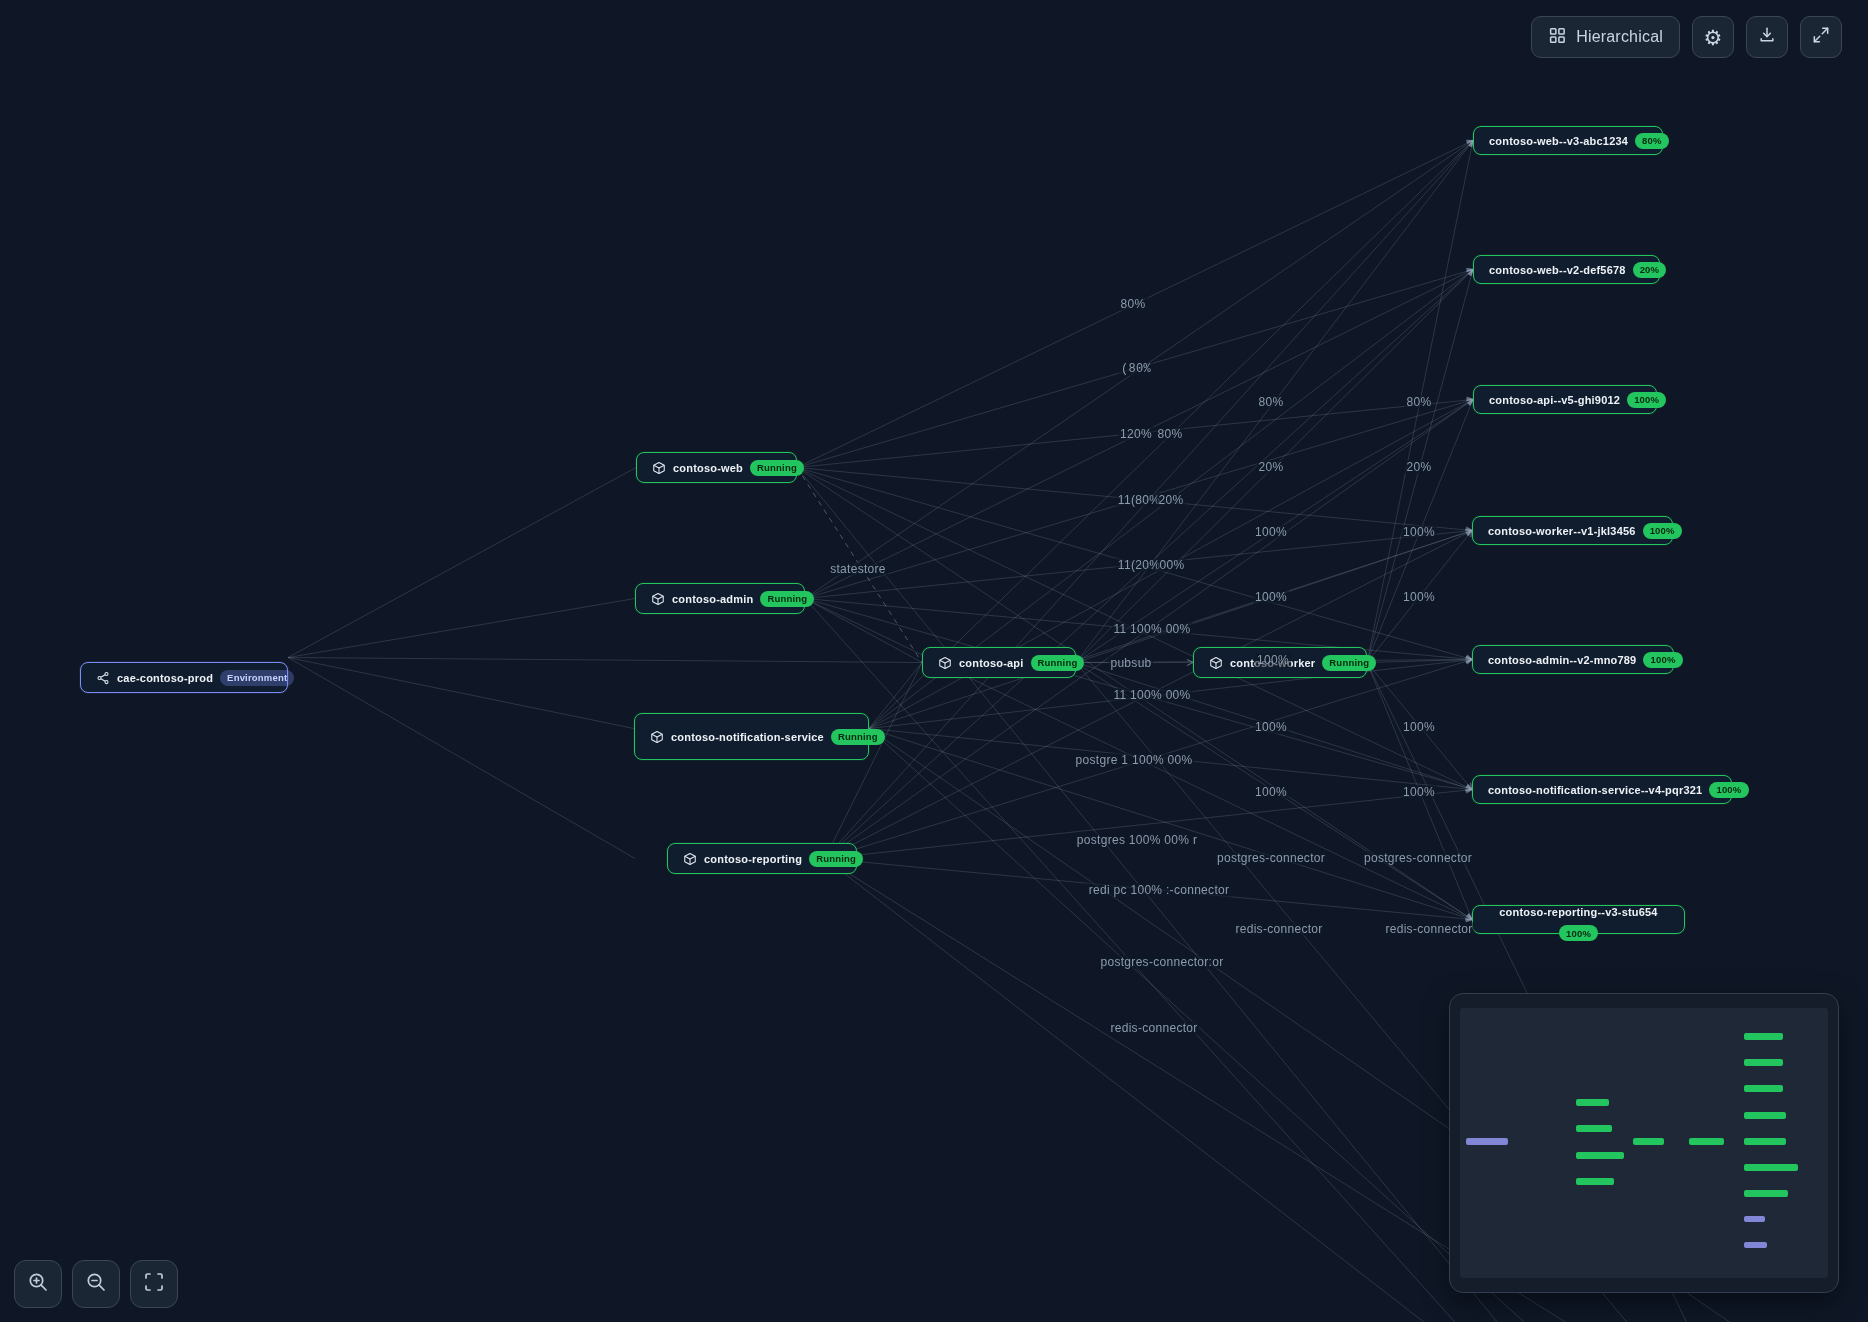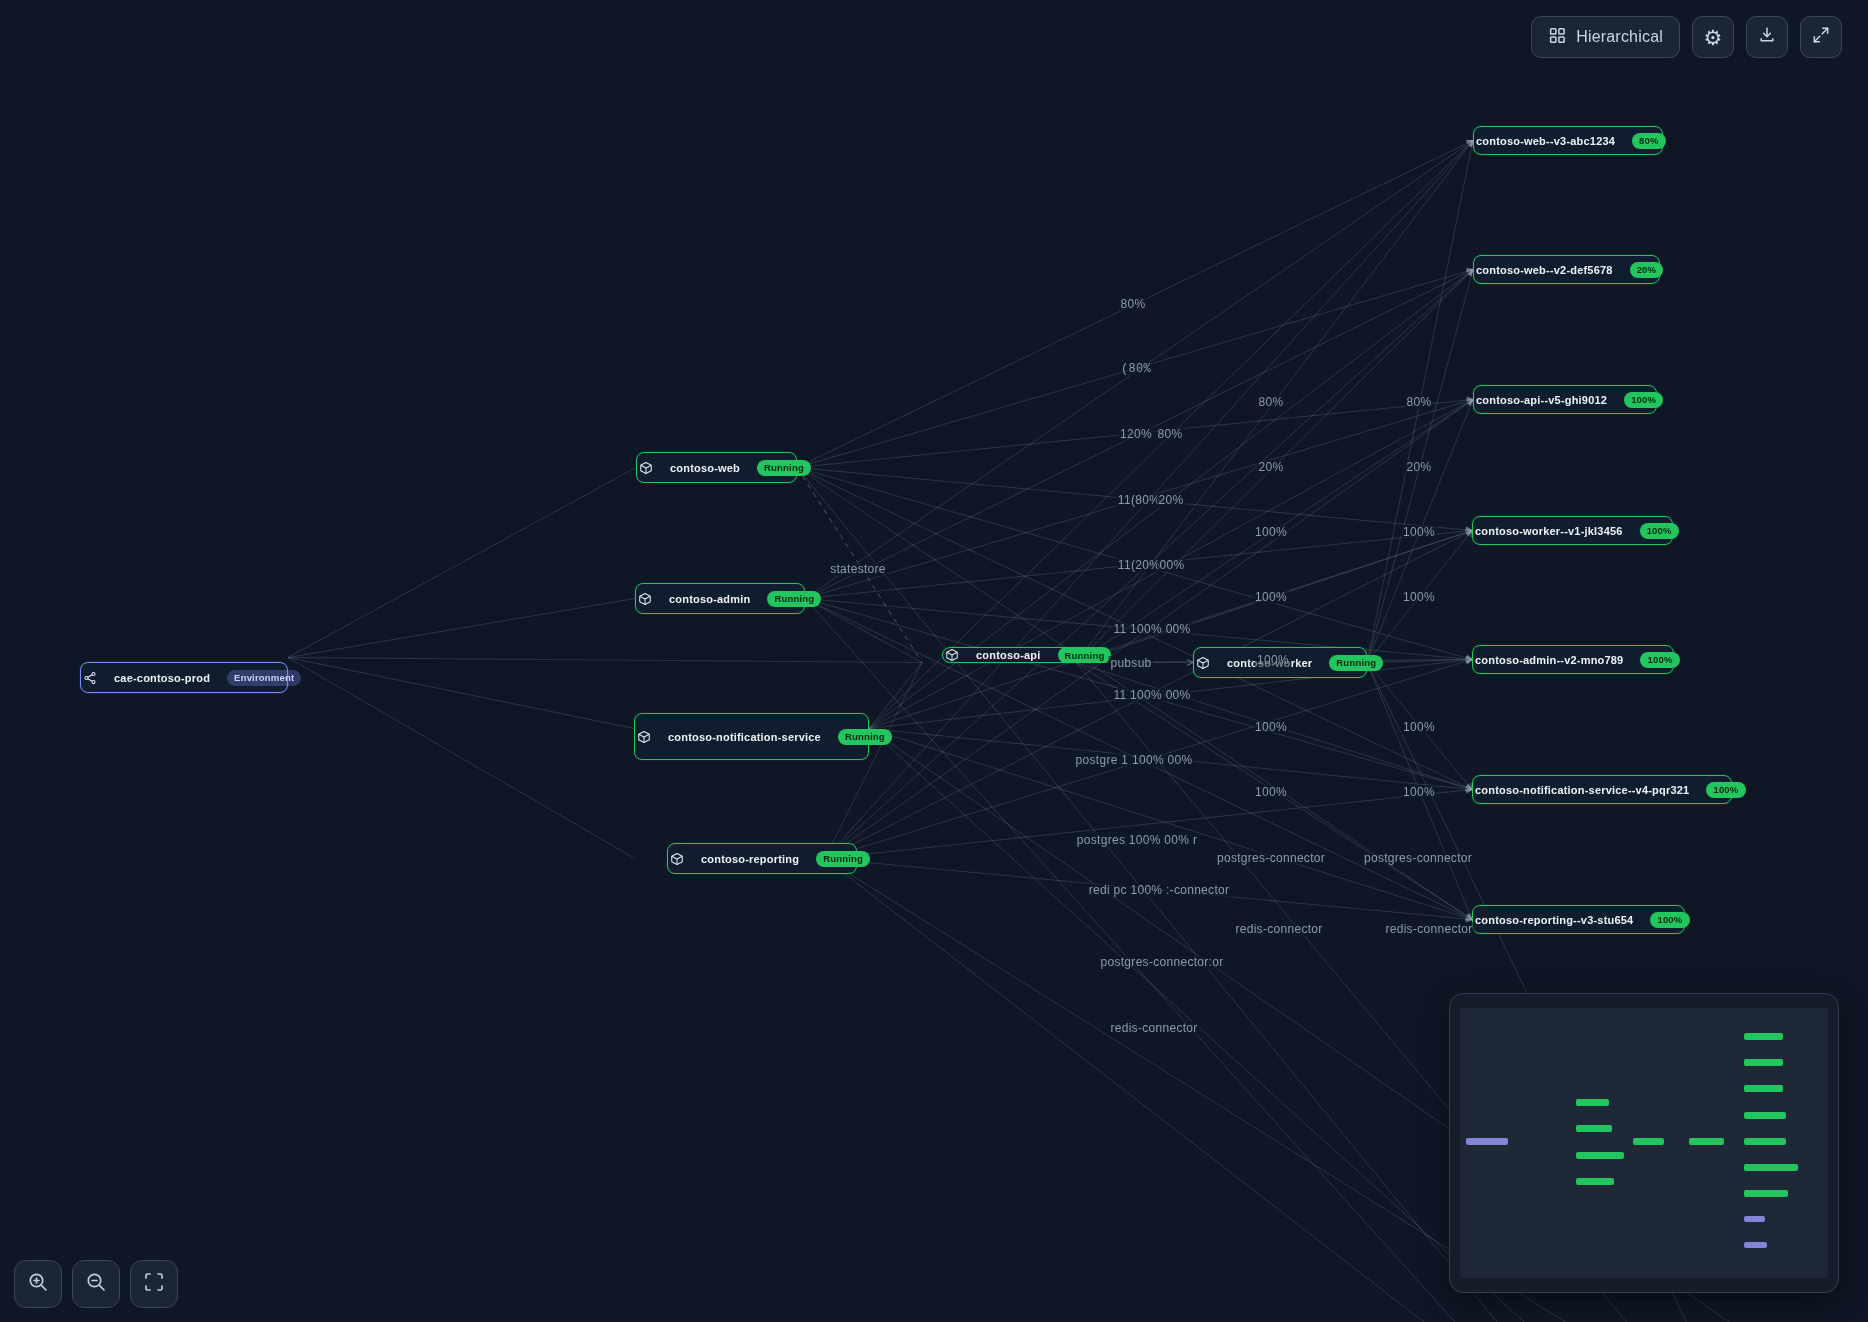--- a/index.html
+++ b/index.html
@@ -6,22 +6,22 @@
   body{
     width:1868px;height:1322px;position:relative;overflow:hidden;
     background:#0f1726;
     font-family:"Liberation Sans","DejaVu Sans",sans-serif;
   }
   
   #canvas{position:absolute;inset:0}
   #edges{position:absolute;inset:0;z-index:1}
   .gnode{
     position:absolute;z-index:2;box-sizing:border-box;
-    display:flex;align-items:center;gap:17px;
-    padding:0 2px;border-radius:8px;white-space:nowrap;
+    display:flex;align-items:center;gap:7px;
+    padding:0 15px;border-radius:8px;white-space:nowrap;
     background:#101d2e;border:1.5px solid #22c55e;
     box-shadow:0 0 0 1px rgba(34,197,94,0.08);
   }
   .gnode .lbl{font-size:11px;font-weight:bold;color:#eef2f7;letter-spacing:.2px}
   .gnode .badge{
     font-size:9.5px;font-weight:bold;padding:2.5px 7px;border-radius:999px;
     background:#22c55e;color:#07290f;letter-spacing:.2px;
   }
   .gnode.environment{border-color:#7c8cf8;box-shadow:0 0 0 1px rgba(124,140,248,0.1)}
   .gnode.environment .badge{background:rgba(124,140,248,.30);color:#c7d2fe}
@@ -181,21 +181,21 @@
       <span>
         <svg width="14" height="14" viewBox="0 0 24 24" fill="none" stroke="#e2e8f0" stroke-width="1.8" stroke-linejoin="round">
           <path d="M12 2.5 L21 7.2 V16.8 L12 21.5 L3 16.8 V7.2 Z"></path>
           <path d="M3 7.2 L12 12 L21 7.2"></path>
           <path d="M12 12 V21.5"></path>
         </svg>
       </span>
       <span class="lbl">contoso-reporting</span>
       <span class="badge">Running</span>
     </div>
-    <div class="gnode" style="left: 922px; top: 647px; width: 154px; height: 16px; margin-left: 20px;">
+    <div class="gnode" style="left: 922px; top: 647px; width: 154px; height: 31px;">
       <span>
         <svg width="14" height="14" viewBox="0 0 24 24" fill="none" stroke="#e2e8f0" stroke-width="1.8" stroke-linejoin="round">
           <path d="M12 2.5 L21 7.2 V16.8 L12 21.5 L3 16.8 V7.2 Z"></path>
           <path d="M3 7.2 L12 12 L21 7.2"></path>
           <path d="M12 12 V21.5"></path>
         </svg>
       </span>
       <span class="lbl">contoso-api</span>
       <span class="badge">Running</span>
     </div>
@@ -227,21 +227,21 @@
       <span class="badge">100%</span>
     </div>
     <div class="gnode" style="left: 1472px; top: 645px; width: 202px; height: 29px;">
       <span class="lbl">contoso-admin--v2-mno789</span>
       <span class="badge">100%</span>
     </div>
     <div class="gnode" style="left: 1472px; top: 775px; width: 260px; height: 29px;">
       <span class="lbl">contoso-notification-service--v4-pqr321</span>
       <span class="badge">100%</span>
     </div>
-    <div class="gnode" style="left: 1472px; top: 905px; width: 213px; height: 29px;">
+    <div class="gnode" style="left: 1472px; top: 905px; width: 213px; height: 29px; flex-direction: column;">
       <span class="lbl">contoso-reporting--v3-stu654</span>
       <span class="badge">100%</span>
     </div>
     <span class="elabel" style="left: 858px; top: 569px;">statestore</span>
     <span class="elabel" style="left: 1133px; top: 304px;">80%</span>
     <span class="elabel" style="left: 1136px; top: 369px; font-family: Liberation Mono, monospace;">(80%</span>
     <span class="elabel" style="left: 1136px; top: 434px;">120%</span>
     <span class="elabel" style="left: 1170px; top: 434px;">80%</span>
     <span class="elabel" style="left: 1271px; top: 402px;">80%</span>
     <span class="elabel" style="left: 1419px; top: 402px;">80%</span>

